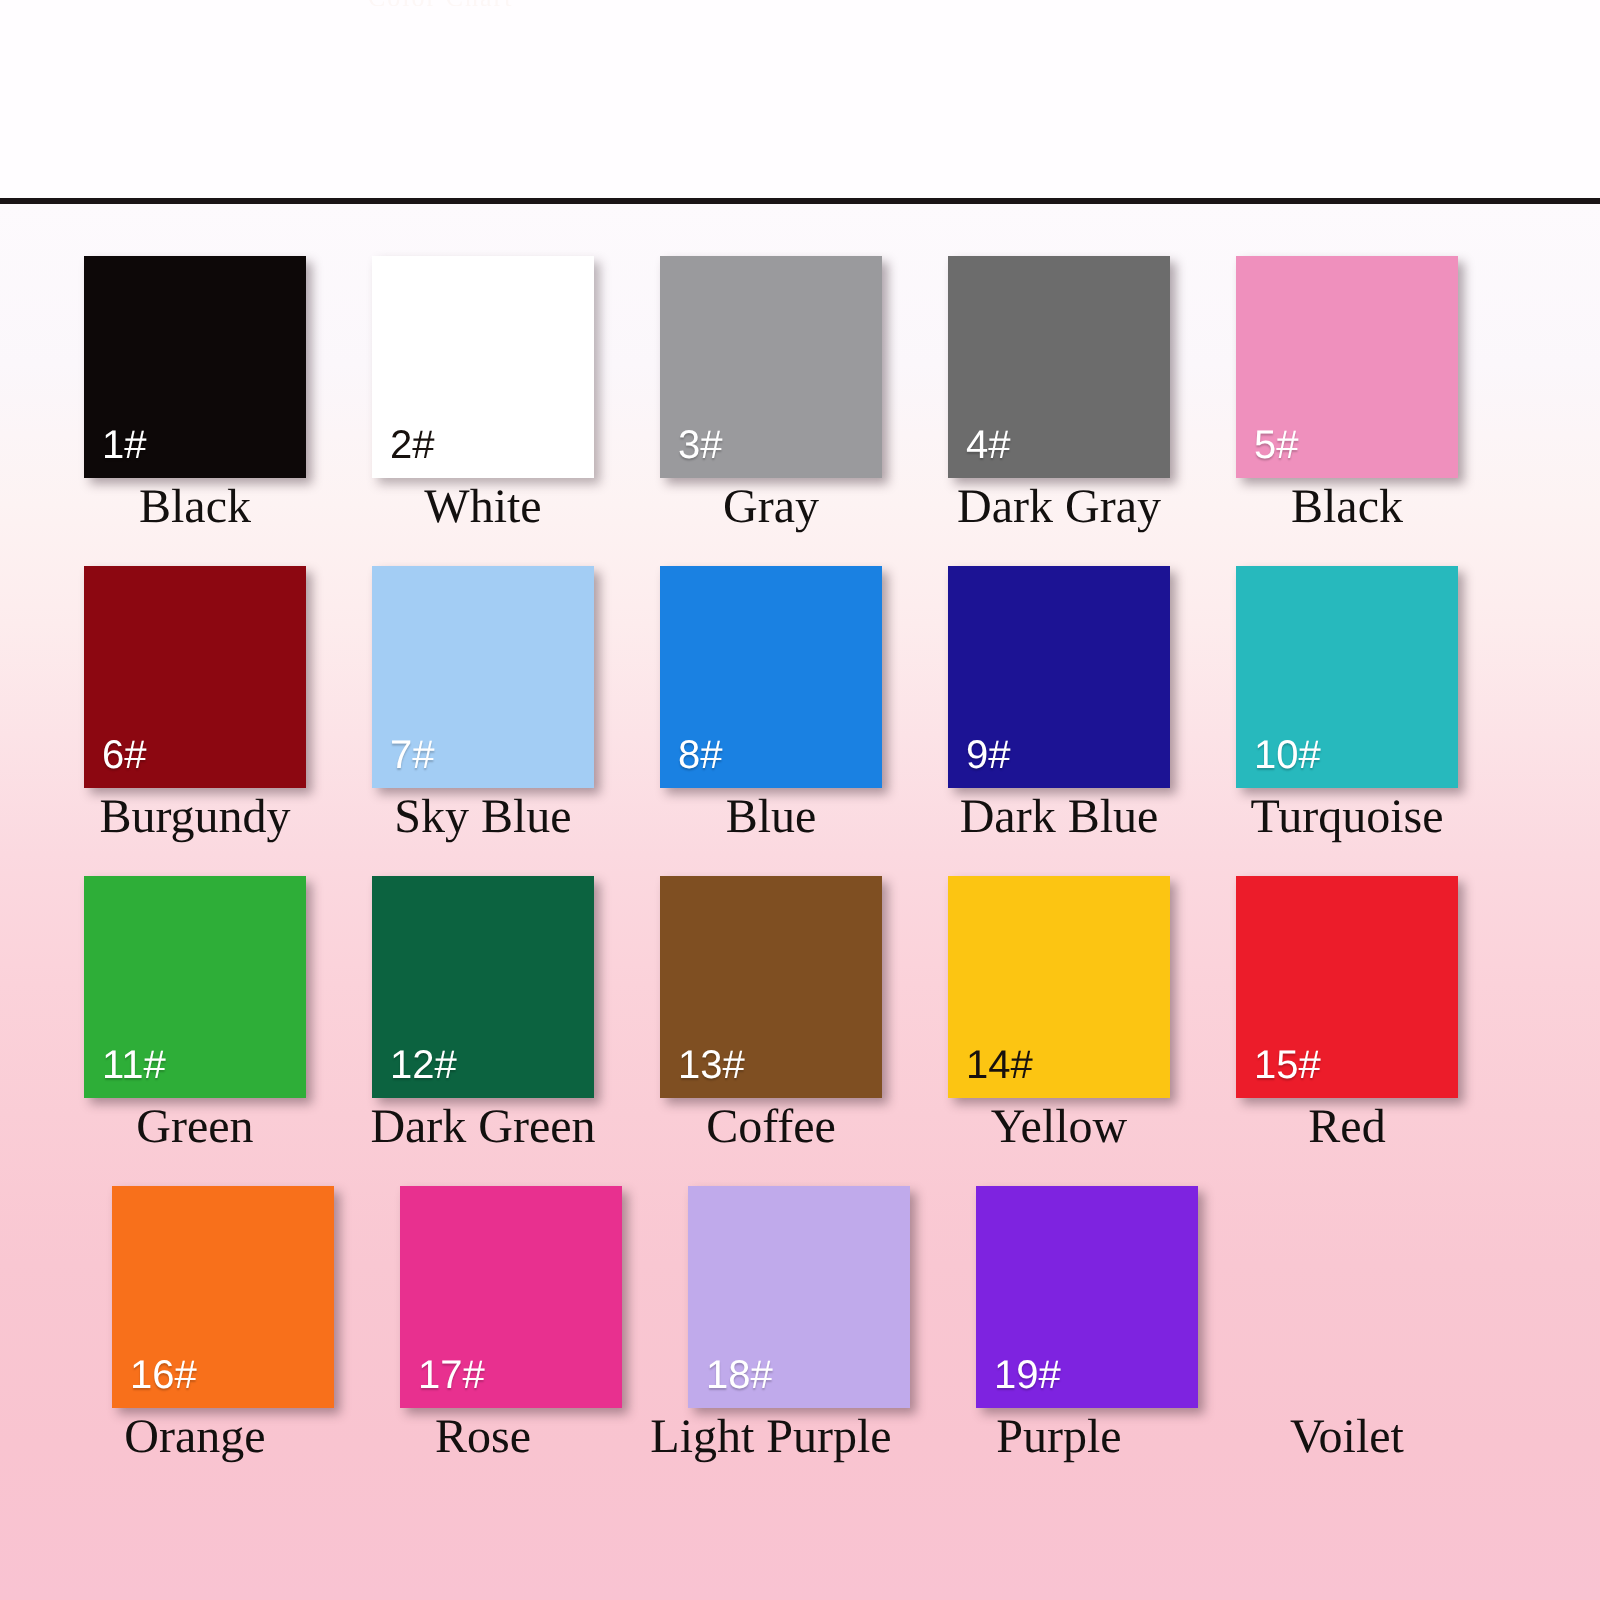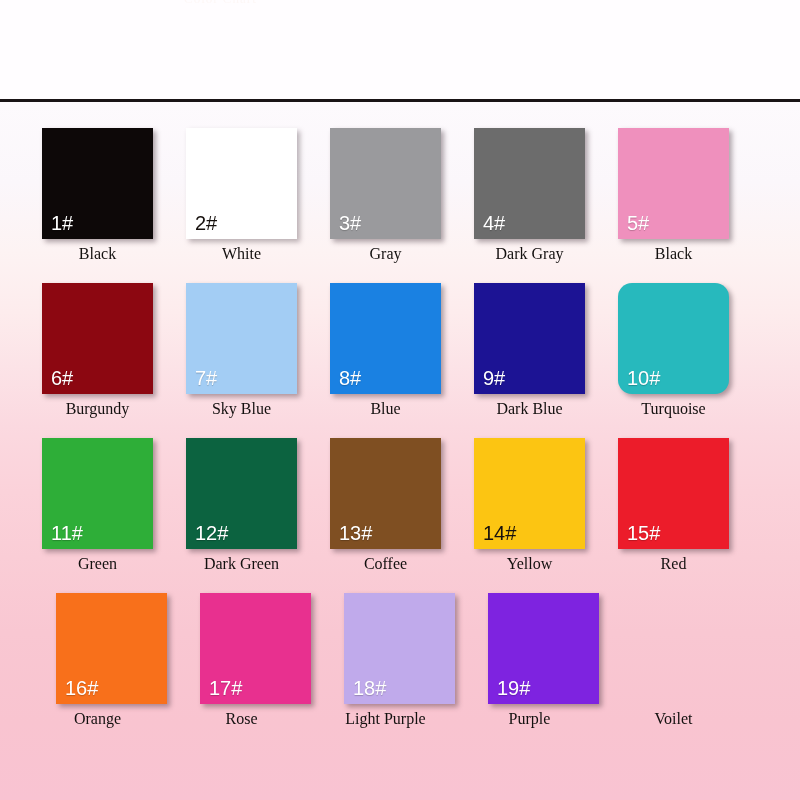--- a/index.html
+++ b/index.html
@@ -125,21 +125,21 @@
   }
 
   
   .tile-name {
     position: absolute;
     left: -14px;
     top: 114px;
     width: 139px;
     text-align: center;
     font-family: "Liberation Serif", serif;
-    font-size: 16px;
+    font-size: 24px;
     line-height: 24px;
     color: #13100f;
     white-space: nowrap;
   }
 
   
   .tile.is-white { box-shadow: 3px 3px 5px rgba(60,40,50,0.34); }
 </style>
 </head>
 <body>
@@ -205,21 +205,21 @@
             </div>
             <div class="tile-name">Blue</div>
           </div>
           <div class="swatch-cell">
             <div class="tile" title="#1c1394" style="background: rgb(28, 19, 148);">
               <span class="tile-code">9#</span>
             </div>
             <div class="tile-name">Dark Blue</div>
           </div>
           <div class="swatch-cell">
-            <div class="tile" title="#27b9bd" style="background: rgb(39, 185, 189); border-radius: 14px;">
+            <div class="tile" title="#27b9bd" style="background: rgb(39, 185, 189);">
               <span class="tile-code">10#</span>
             </div>
             <div class="tile-name">Turquoise</div>
           </div>
         </div>
         <div class="swatch-row row-3">
           <div class="swatch-cell">
             <div class="tile" title="#2eae38" style="background: rgb(46, 174, 56);">
               <span class="tile-code">11#</span>
             </div>

